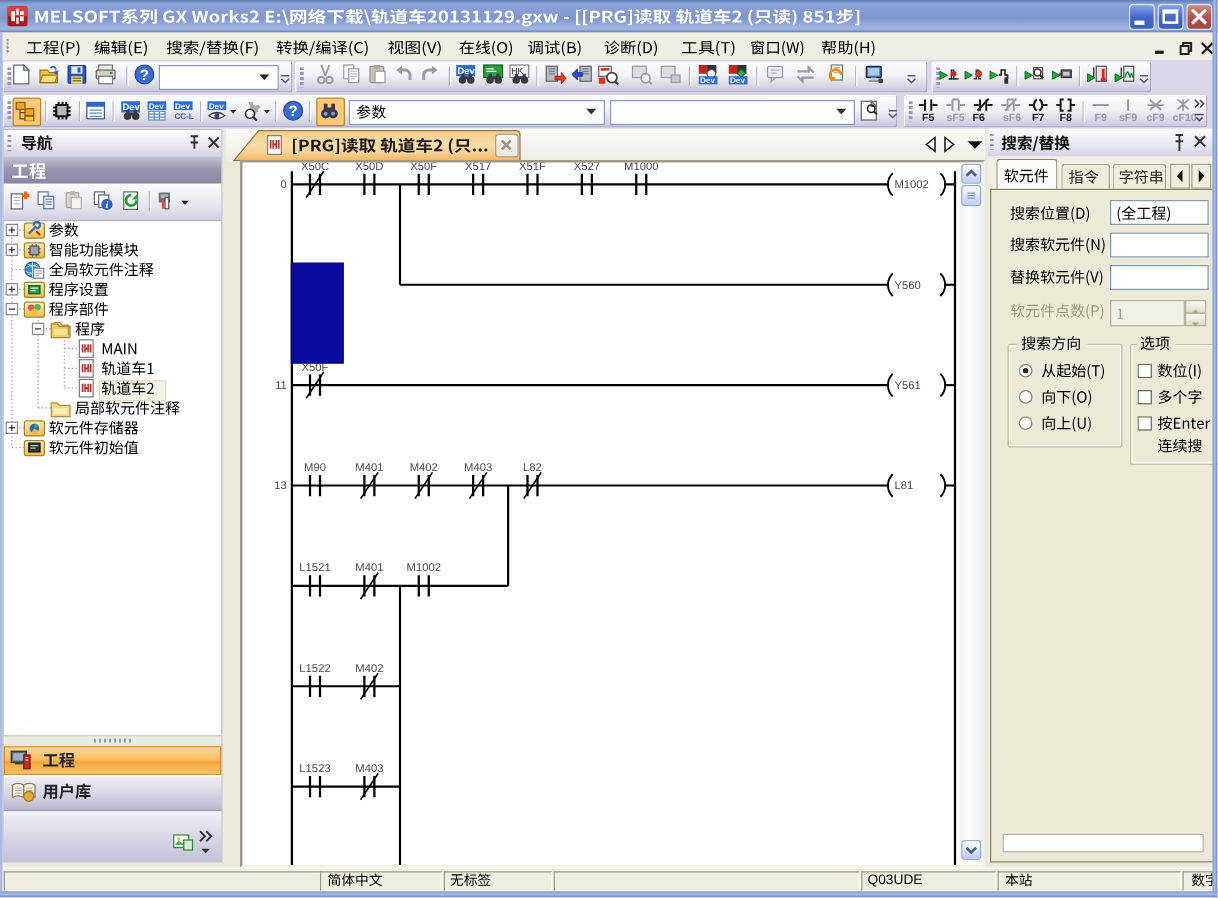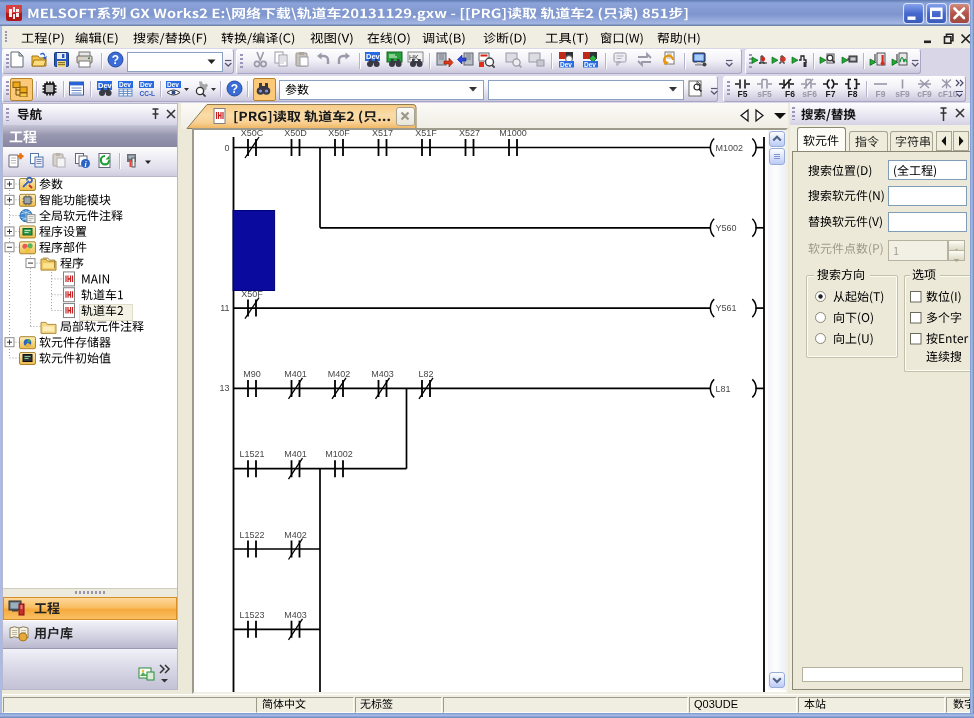--- a/index.html
+++ b/index.html
@@ -285,21 +285,21 @@
     <path d="M12 10 l2.5 2.5" stroke="#222" stroke-width="1.5"></path>
   </svg><svg style="position:absolute;left:710px;top:81px;" width="9" height="18" viewBox="0 0 9 18">
     <path d="M1 10 l3.2 3 l3.2-3" fill="none" stroke="#5a5878" stroke-width="1.3"></path>
     <path d="M1 7.5 h6.4" stroke="#5a5878" stroke-width="1.2"></path>
   </svg><svg style="position:absolute;left:734px;top:78px;" width="17" height="12" viewBox="0 0 17 12">
     <path d="M1 6 h4 M12 6 h4 M6 1.5 v9 M11 1.5 v9" stroke="#1a1a1a" stroke-width="1.6"></path>
   </svg><div style="position:absolute;left:734px;top:89px;width:17px;text-align:center;font:bold 8.5px Liberation Sans;color:#1a1a1a">F5</div><svg style="position:absolute;left:756px;top:78px;" width="17" height="12" viewBox="0 0 17 12">
     <path d="M1 6 h4 M12 6 h4 M6 1.5 v9 M11 1.5 v9 M6 1.5 h5" stroke="#9a98a8" stroke-width="1.6"></path>
   </svg><div style="position:absolute;left:756px;top:89px;width:17px;text-align:center;font:bold 8.5px Liberation Sans;color:#9a98a8">sF5</div><svg style="position:absolute;left:778px;top:78px;" width="17" height="12" viewBox="0 0 17 12">
     <path d="M1 6 h4 M12 6 h4 M6 1.5 v9 M11 1.5 v9 M4 10.5 L13 1" stroke="#1a1a1a" stroke-width="1.6"></path>
-  </svg><div style="position:absolute;left:778px;top:89px;width:17px;text-align:right;font:bold 8.5px Liberation Sans;color:#1a1a1a">F6</div><svg style="position:absolute;left:800px;top:78px;" width="17" height="12" viewBox="0 0 17 12">
+  </svg><div style="position:absolute;left:778px;top:89px;width:17px;text-align:left;font:bold 8.5px Liberation Sans;color:#1a1a1a">F6</div><svg style="position:absolute;left:800px;top:78px;" width="17" height="12" viewBox="0 0 17 12">
     <path d="M1 6 h4 M12 6 h4 M6 1.5 v9 M11 1.5 v9 M6 1.5 h5 M4 10.5 L13 1" stroke="#9a98a8" stroke-width="1.6"></path>
   </svg><div style="position:absolute;left:800px;top:89px;width:17px;text-align:right;font:bold 8.5px Liberation Sans;color:#9a98a8">sF6</div><svg style="position:absolute;left:822px;top:78px;" width="17" height="12" viewBox="0 0 17 12">
     <path d="M1 6 h3.5 M12.5 6 h3.5 M7.5 1.5 a5.5 5.5 0 0 0 0 9 M9.5 1.5 a5.5 5.5 0 0 1 0 9" fill="none" stroke="#1a1a1a" stroke-width="1.6"></path>
   </svg><div style="position:absolute;left:822px;top:89px;width:17px;text-align:center;font:bold 8.5px Liberation Sans;color:#1a1a1a">F7</div><svg style="position:absolute;left:844px;top:78px;" width="17" height="12" viewBox="0 0 17 12">
     <path d="M1 6 h3 M13 6 h3 M7 1.5 h-2.5 v9 h2.5 M10 1.5 h2.5 v9 H10" fill="none" stroke="#1a1a1a" stroke-width="1.6"></path>
   </svg><div style="position:absolute;left:844px;top:89px;width:17px;text-align:center;font:bold 8.5px Liberation Sans;color:#1a1a1a">F8</div><div style="position:absolute;left:866px;top:81px;width:1px;height:16px;background:#b5b2cc"></div><div style="position:absolute;left:867px;top:81px;width:1px;height:16px;background:#fdfdfe"></div><svg style="position:absolute;left:872px;top:78px;" width="17" height="12" viewBox="0 0 17 12">
     <path d="M2 6 h13" stroke="#9a98a8" stroke-width="1.6"></path>
   </svg><div style="position:absolute;left:872px;top:89px;width:17px;text-align:center;font:bold 8.5px Liberation Sans;color:#9a98a8">F9</div><svg style="position:absolute;left:894px;top:78px;" width="17" height="12" viewBox="0 0 17 12">
     <path d="M8.5 1.5 v9" stroke="#9a98a8" stroke-width="1.6"></path>
   </svg><div style="position:absolute;left:894px;top:89px;width:17px;text-align:center;font:bold 8.5px Liberation Sans;color:#9a98a8">sF9</div><svg style="position:absolute;left:916px;top:78px;" width="17" height="12" viewBox="0 0 17 12">

